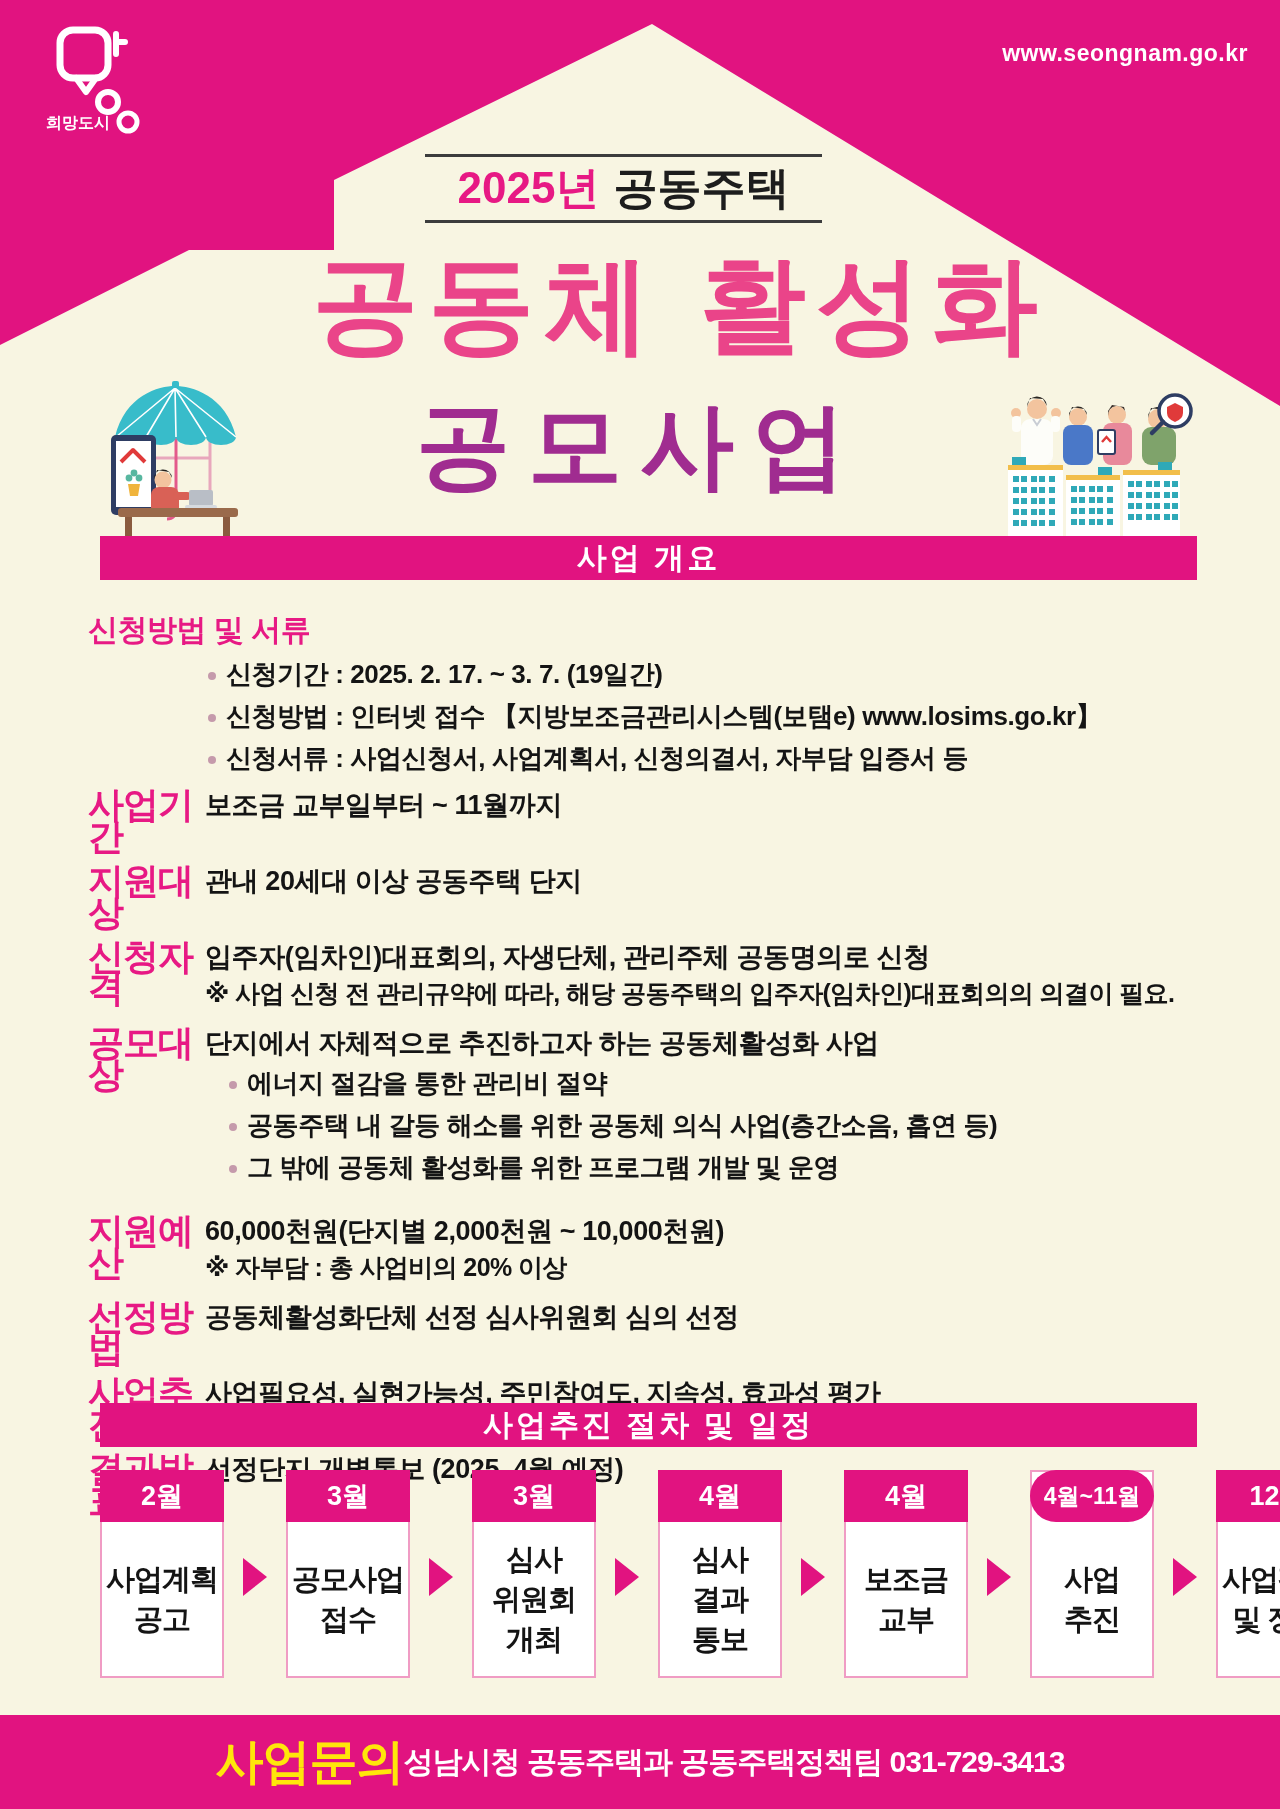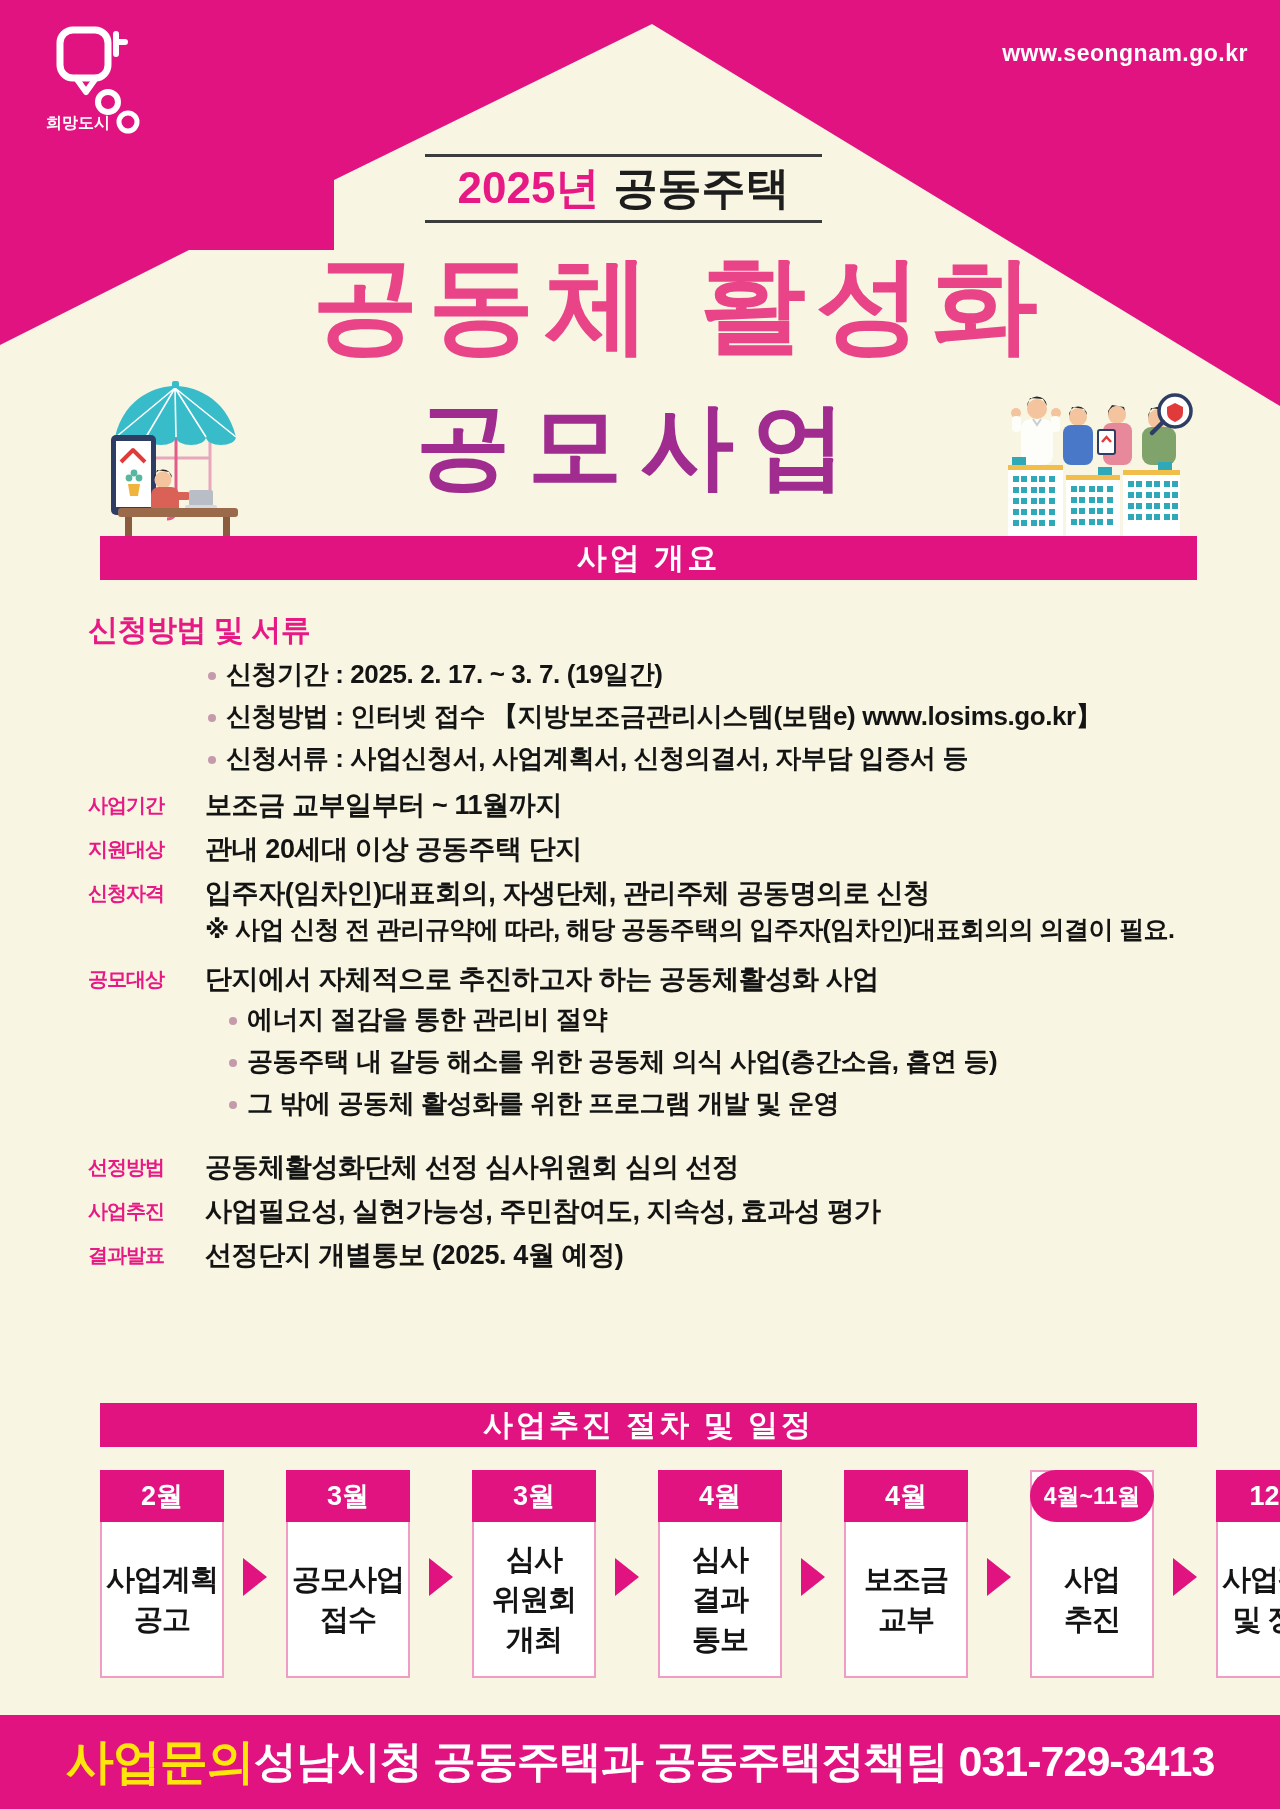--- a/index.html
+++ b/index.html
@@ -38,39 +38,39 @@
   .illu.right{left:1000px;top:392px;}
 
   .content{position:absolute;left:88px;top:610px;width:1110px;}
   .section-heading{font-size:30px;font-weight:900;color:#E71984;letter-spacing:-.5px;margin:0 0 9px 0;}
   .heading-bullets{margin:0 0 16px 120px;}
   .bullet-line{display:flex;align-items:flex-start;margin-bottom:13px;white-space:nowrap;}
   .bullet-line .dot{width:8px;height:8px;border-radius:50%;background:#C59AAB;margin:12px 10px 0 0;flex:none;}
   .bullet-line .btxt{font-size:26px;font-weight:700;line-height:29px;letter-spacing:-.4px;}
   .info-row{display:flex;margin-bottom:12px;}
   .info-row.has-extra{margin-bottom:20px;}
-  .info-label{flex:none;width:117px;font-size:20px;font-weight:900;color:#E71984;letter-spacing:-1px;line-height:32px;}
+  .info-label{flex:none;width:117px;font-size:36px;font-weight:900;color:#E71984;letter-spacing:-1px;line-height:32px;}
   .info-content{flex:1;}
   .info-text{font-size:27px;font-weight:700;line-height:32px;letter-spacing:-.4px;}
   .info-note{font-size:25px;font-weight:700;line-height:28px;letter-spacing:-.6px;margin-top:6px;white-space:nowrap;}
   .info-bullets{margin:10px 0 0 24px;}
 
   .timeline{position:absolute;left:100px;top:1470px;width:1240px;display:flex;justify-content:space-between;align-items:flex-start;}
   .step-box{width:120px;flex:none;border:2px solid #F09CC4;background:#ffffff;}
   .step-month{height:52px;margin:-2px -2px 0 -2px;background:#E11380;color:#fff;display:flex;align-items:center;justify-content:center;font-size:27px;font-weight:900;}
   .step-month.small{font-size:23px;border-radius:26px;}
   .step-task{height:154px;display:flex;align-items:center;justify-content:center;text-align:center;font-size:29px;font-weight:800;line-height:40px;white-space:pre-line;letter-spacing:-1px;}
   .step-arrow{width:0;height:0;border-top:19px solid transparent;border-bottom:19px solid transparent;border-left:24px solid #E11380;margin-top:88px;flex:none;}
 
   .footer{
     position:absolute;left:0;top:1715px;width:1280px;height:94px;background:#E11380;
     display:flex;align-items:center;justify-content:center;white-space:nowrap;
   }
   .footer .flabel{font-size:48px;font-weight:900;color:#FFE60A;letter-spacing:-1px;}
-  .footer .ftext{font-size:43px;font-weight:900;color:#ffffff;letter-spacing:-1px;}
+  .footer .ftext{font-size:30px;font-weight:900;color:#ffffff;letter-spacing:-1px;}
 </style>
 </head>
 <body>
 
 <div class="page">
 
   <svg class="header-bg" viewBox="0 0 1280 540" aria-hidden="true">
     <polygon points="0,0 1280,0 1280,406 652,24 334,180 334,250 189,250 0,345" fill="#E11380"></polygon>
   </svg>
 
@@ -288,20 +288,27 @@
               <span class="dot"></span>
               <span class="btxt">공동주택 내 갈등 해소를 위한 공동체 의식 사업(층간소음, 흡연 등)</span>
             </div>
             <div class="bullet-line">
               <span class="dot"></span>
               <span class="btxt">그 밖에 공동체 활성화를 위한 프로그램 개발 및 운영</span>
             </div>
           </div>
         </div>
       </div>
+      <div class="info-row has-extra">
+        <span class="info-label">지원예산</span>
+        <div class="info-content">
+          <div class="info-text">60,000천원(단지별 2,000천원 ~ 10,000천원)</div>
+          <div class="info-note">※ 자부담 : 총 사업비의 20% 이상</div>
+        </div>
+      </div>
       <div class="info-row">
         <span class="info-label">선정방법</span>
         <div class="info-content">
           <div class="info-text">공동체활성화단체 선정 심사위원회 심의 선정</div>
         </div>
       </div>
       <div class="info-row">
         <span class="info-label">사업추진</span>
         <div class="info-content">
           <div class="info-text">사업필요성, 실현가능성, 주민참여도, 지속성, 효과성 평가</div>

